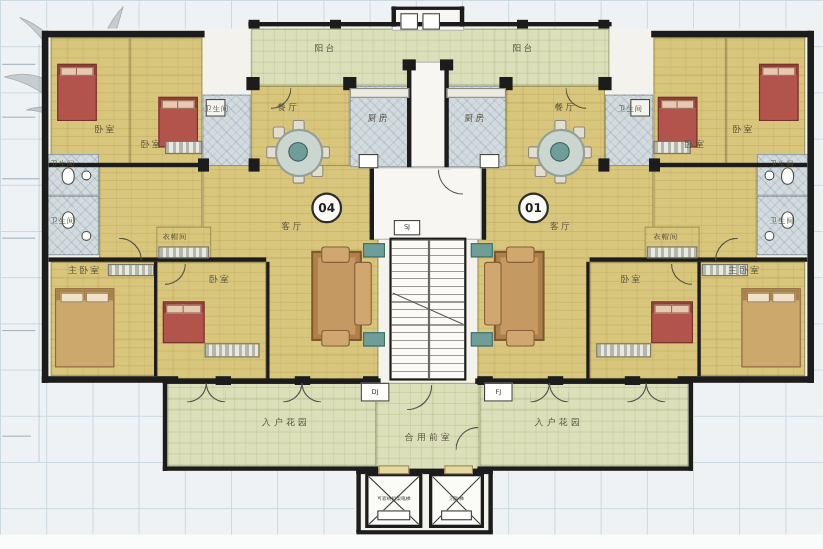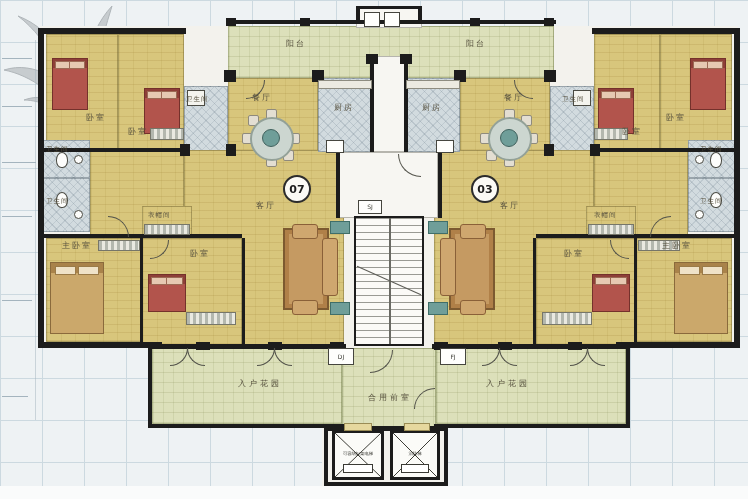--- a/index.html
+++ b/index.html
@@ -381,20 +381,20 @@
   <div class="lbl" style="left:662px;top:242px;">主卧室</div>
   <div class="lbl" style="left:190px;top:250px;">卧室</div>
   <div class="lbl" style="left:564px;top:250px;">卧室</div>
   <div class="lbl sm" style="left:148px;top:212px;">衣帽间</div>
   <div class="lbl sm" style="left:594px;top:212px;">衣帽间</div>
   <div class="lbl big" style="left:238px;top:380px;">入户花园</div>
   <div class="lbl big" style="left:486px;top:380px;">入户花园</div>
   <div class="lbl big" style="left:368px;top:394px;">合用前室</div>
 
   <div class="badge" style="left:283px;top:175px;">
-      <span>07</span>
+      <span>04</span>
     </div>
   <div class="badge" style="left:471px;top:175px;">
-      <span>03</span>
+      <span>01</span>
     </div>
 
   <div class="abs margin-strip" style="left:0;top:486px;width:748px;height:13px;"></div>
 </div>
 
 </body></html>

